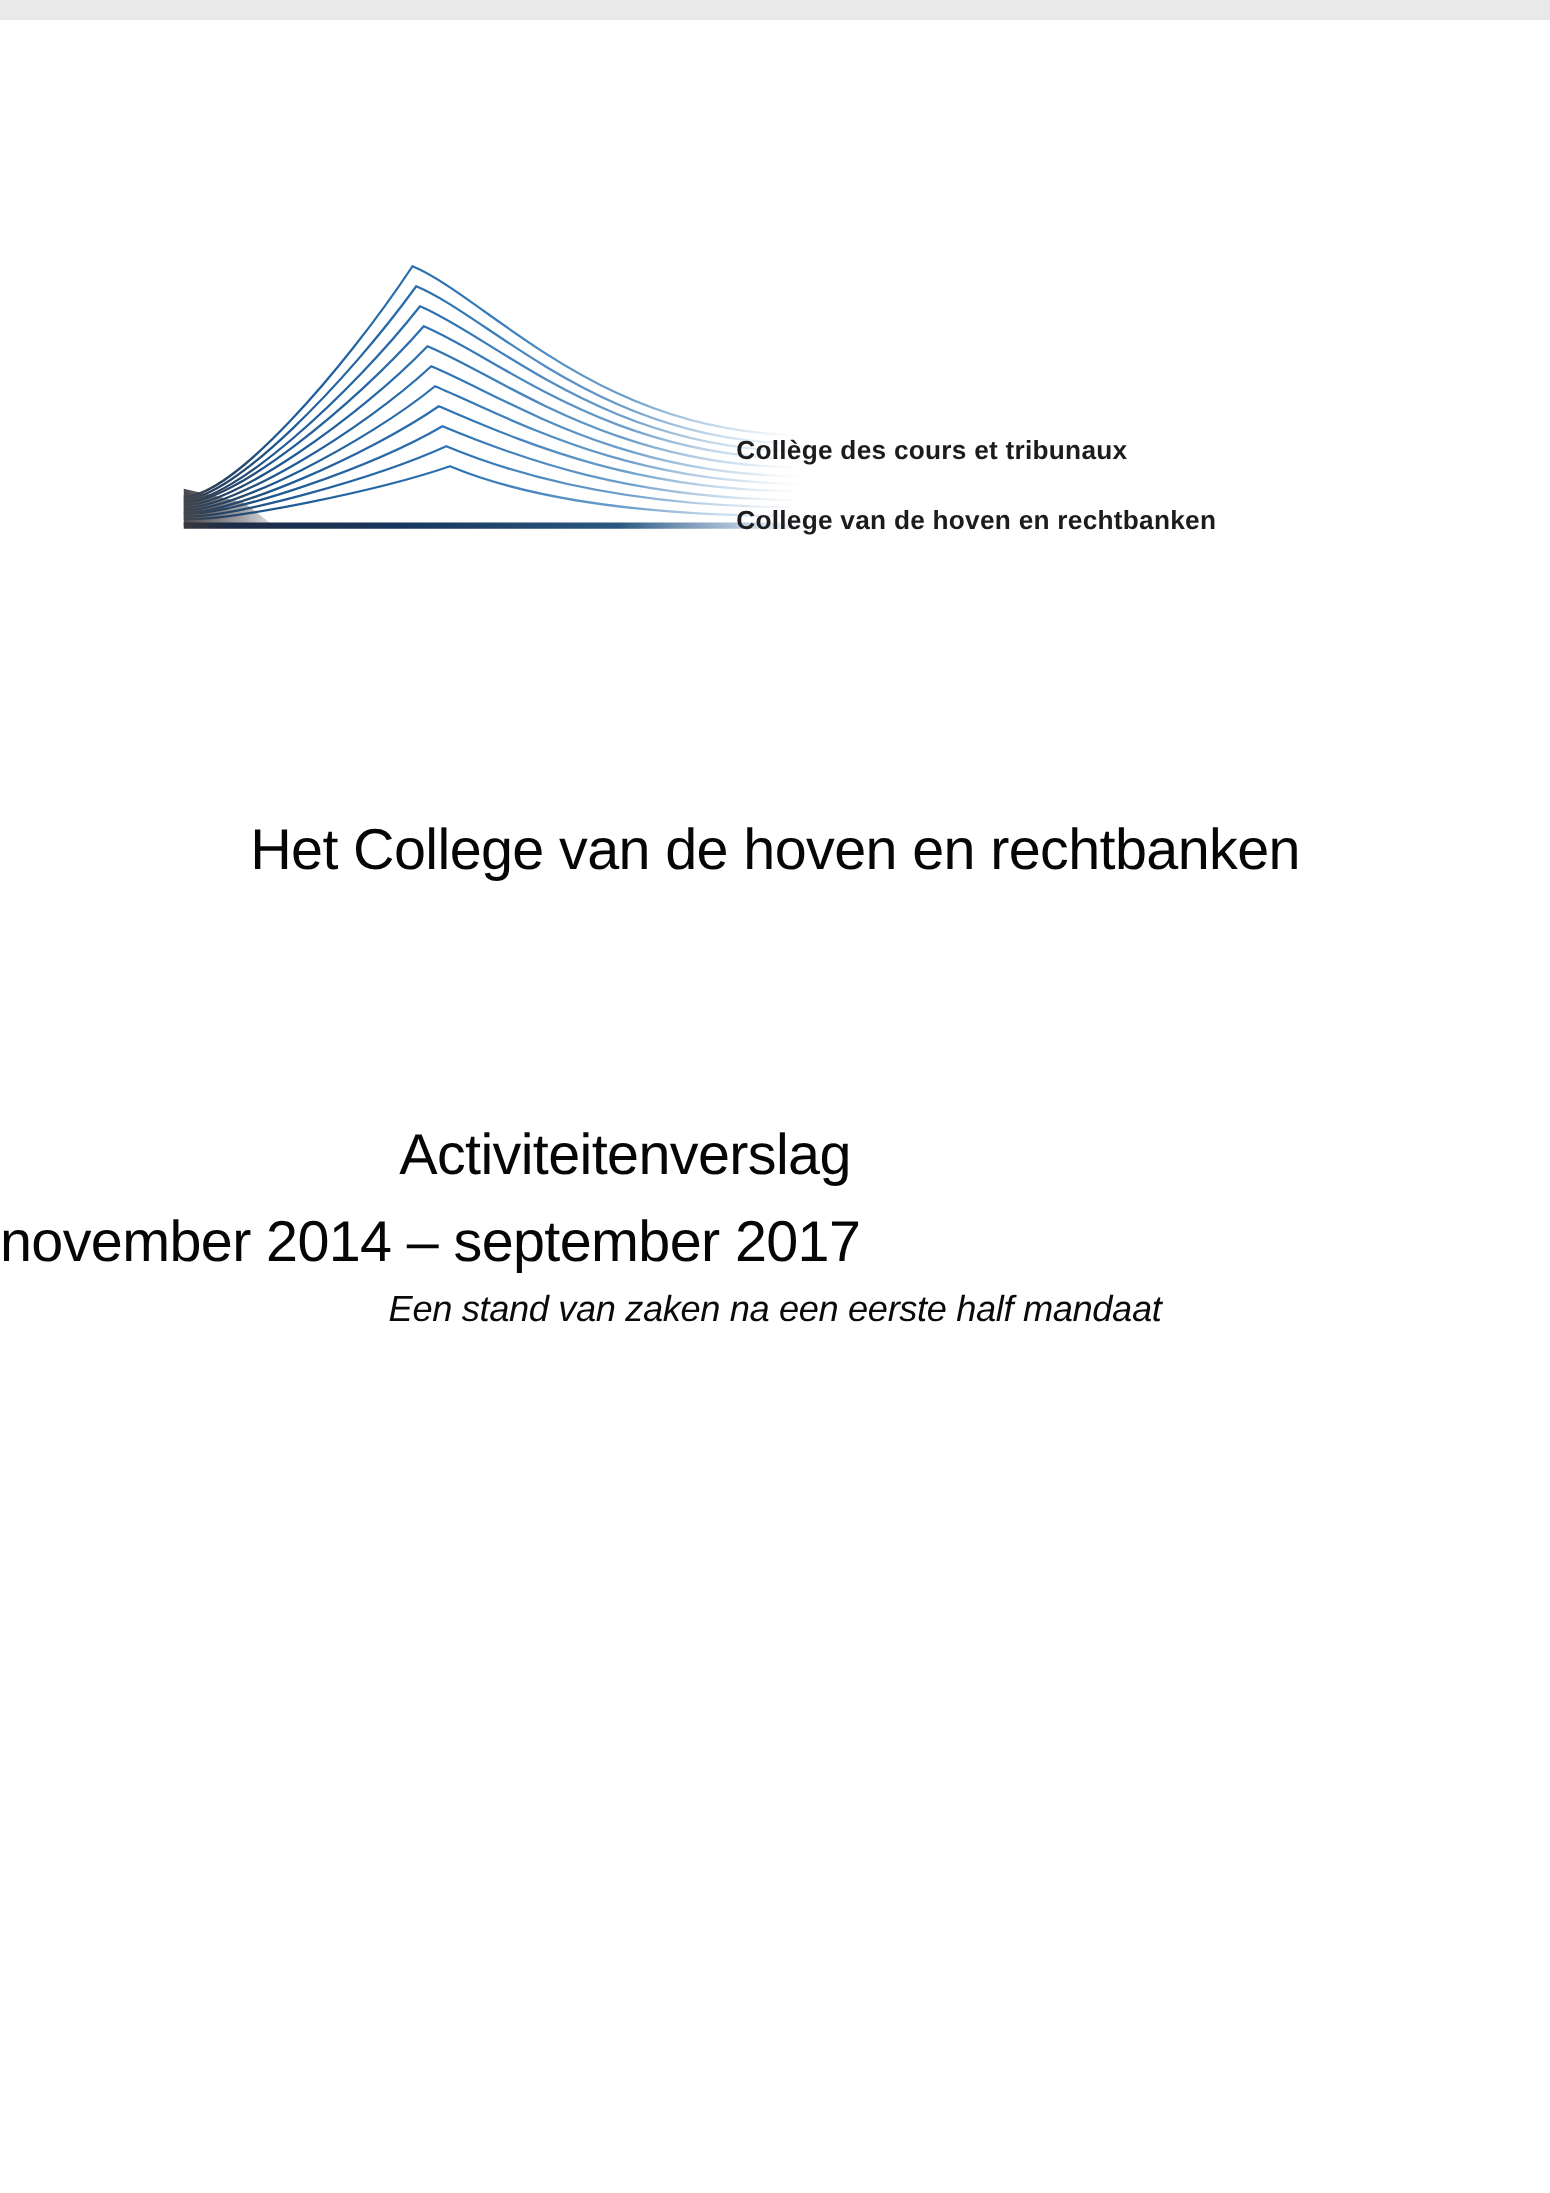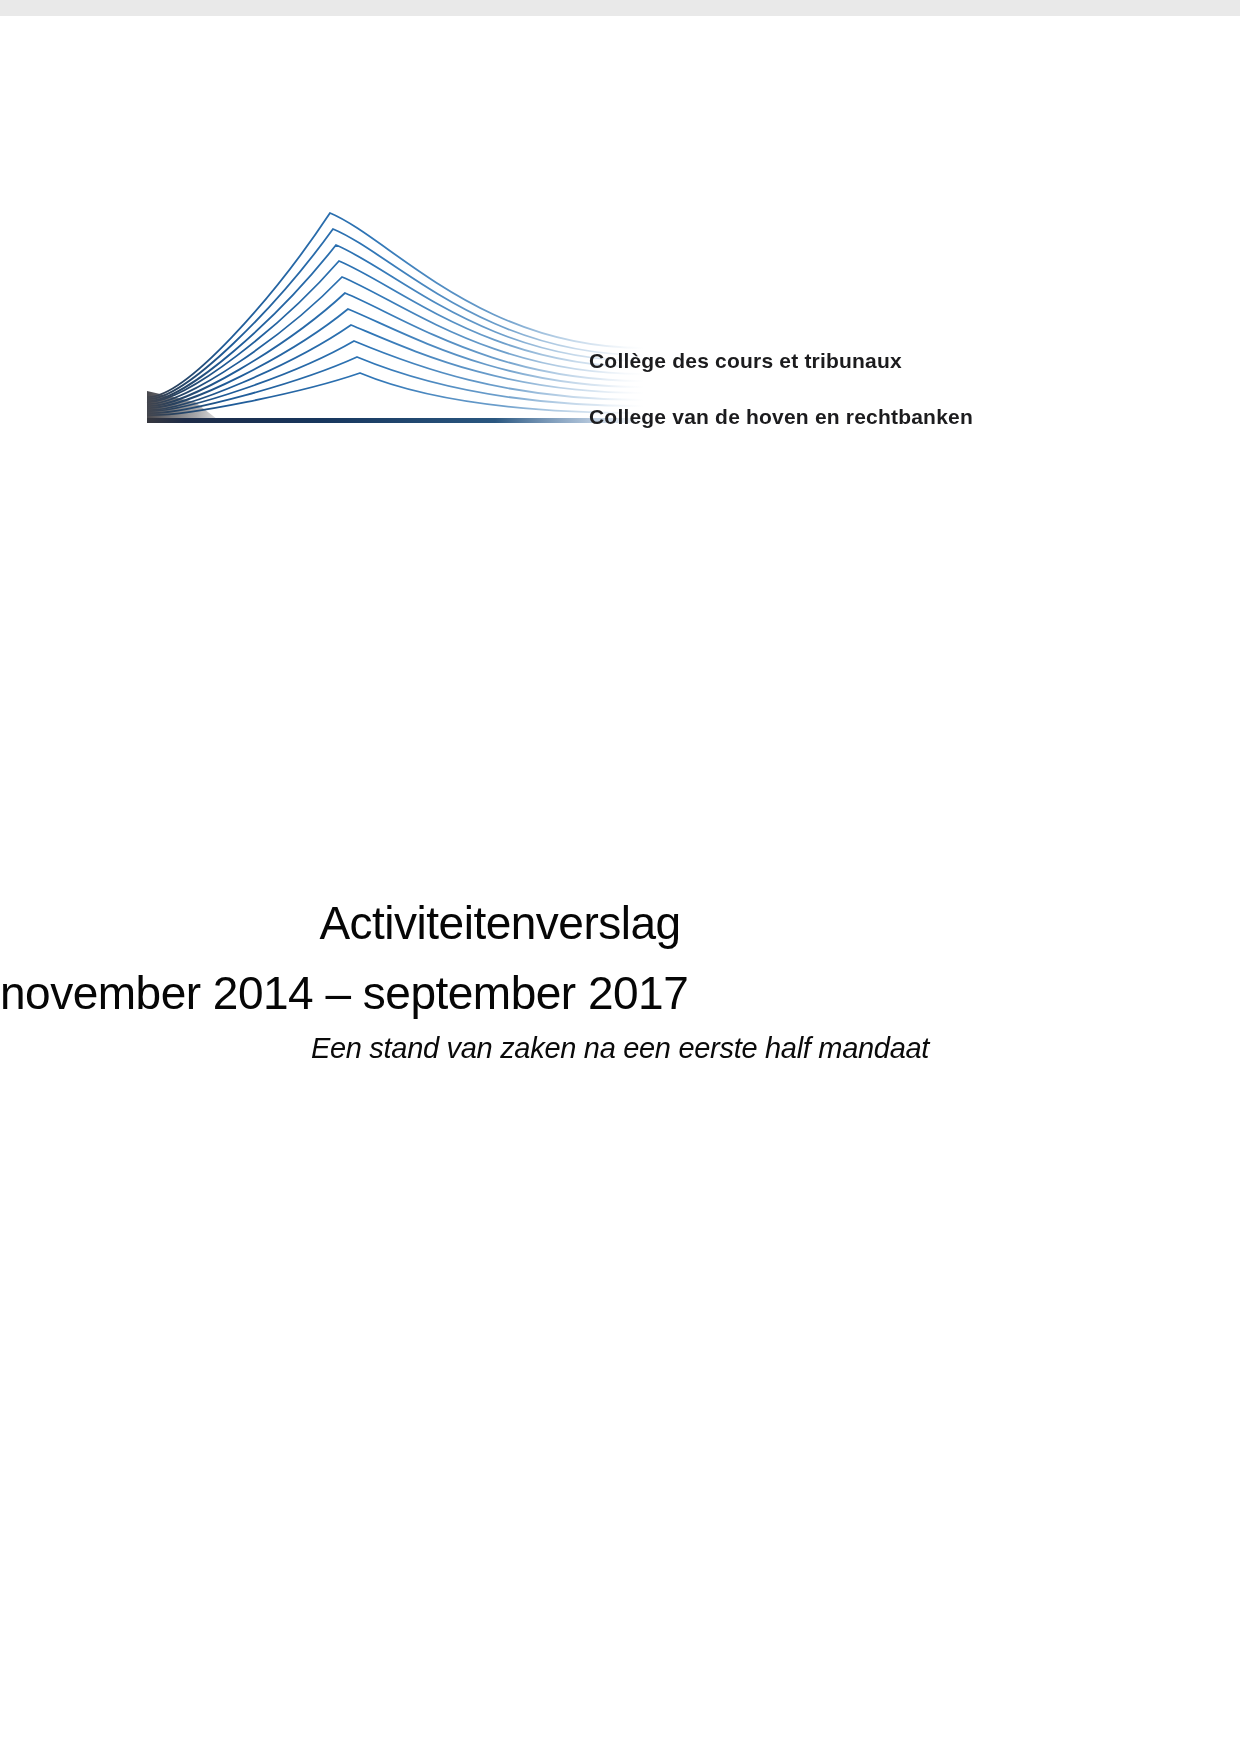--- a/index.html
+++ b/index.html
@@ -152,20 +152,21 @@
       </g>
 
       <rect x="2" y="217" width="496" height="5" fill="url(#barGrad)"></rect>
     </svg>
 
     <div class="logo-text-fr">Collège des cours et tribunaux</div>
 
     <div class="logo-text-nl">College van de hoven en rechtbanken</div>
   </div>
 
+  <div class="doc-title">Het College van de hoven en rechtbanken</div>
 
   <div class="report-type">Activiteitenverslag</div>
 
   <div class="report-period">november 2014 – september 2017</div>
 
   <div class="report-subtitle">Een stand van zaken na een eerste half mandaat</div>
 
 </div>
 
 </body></html>

